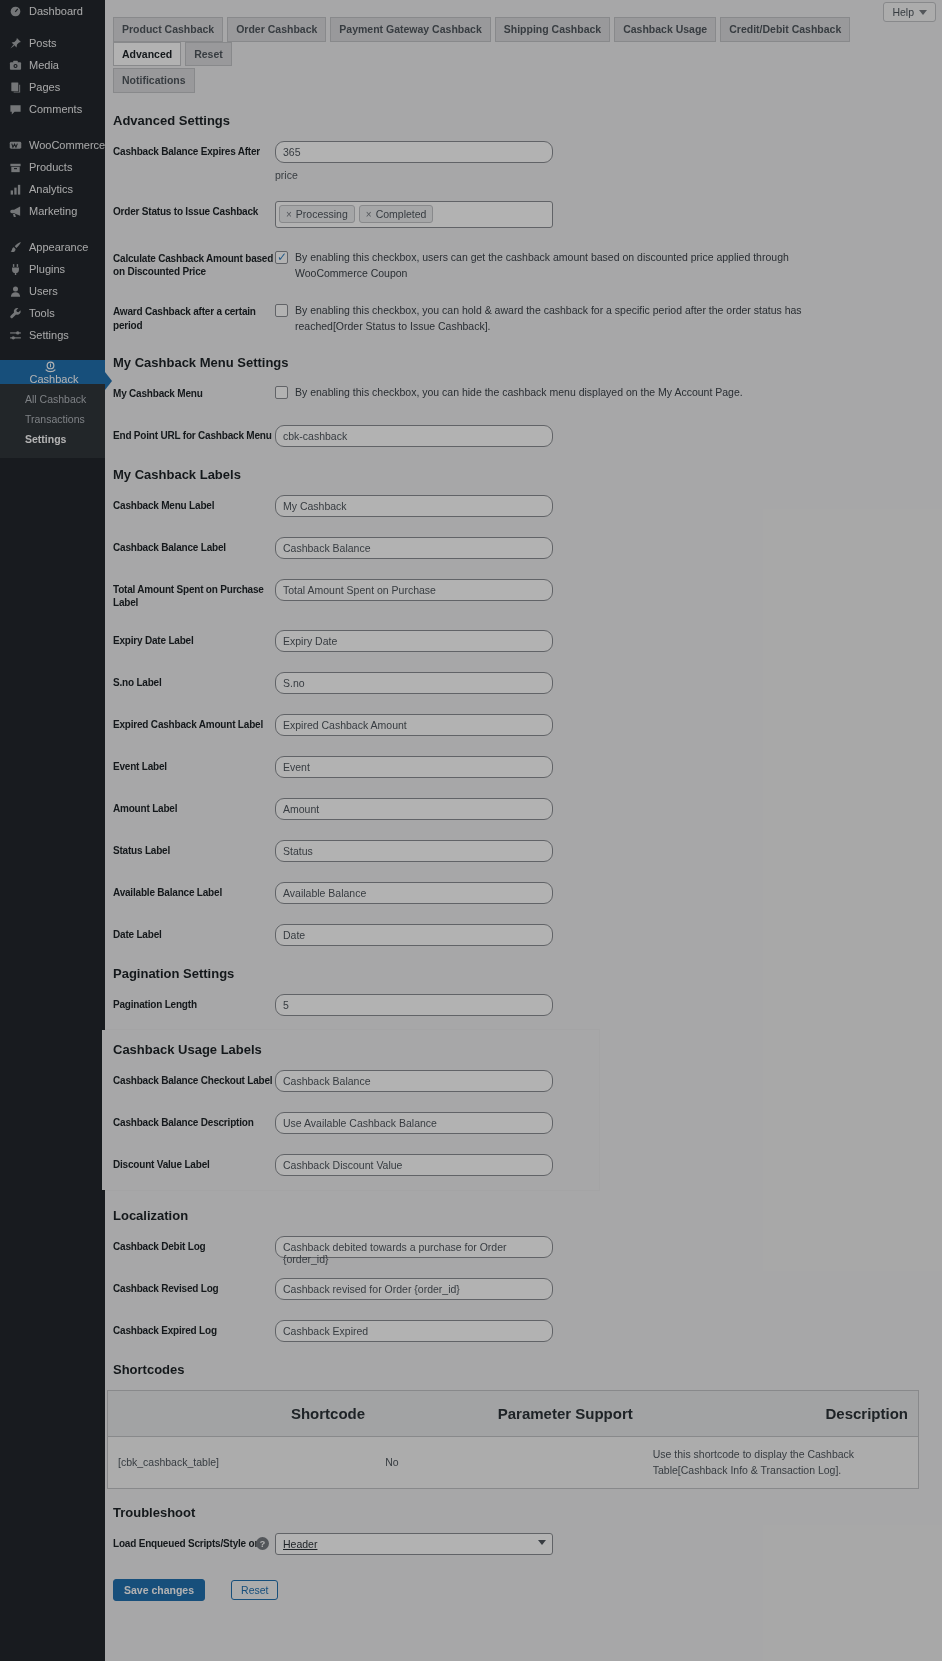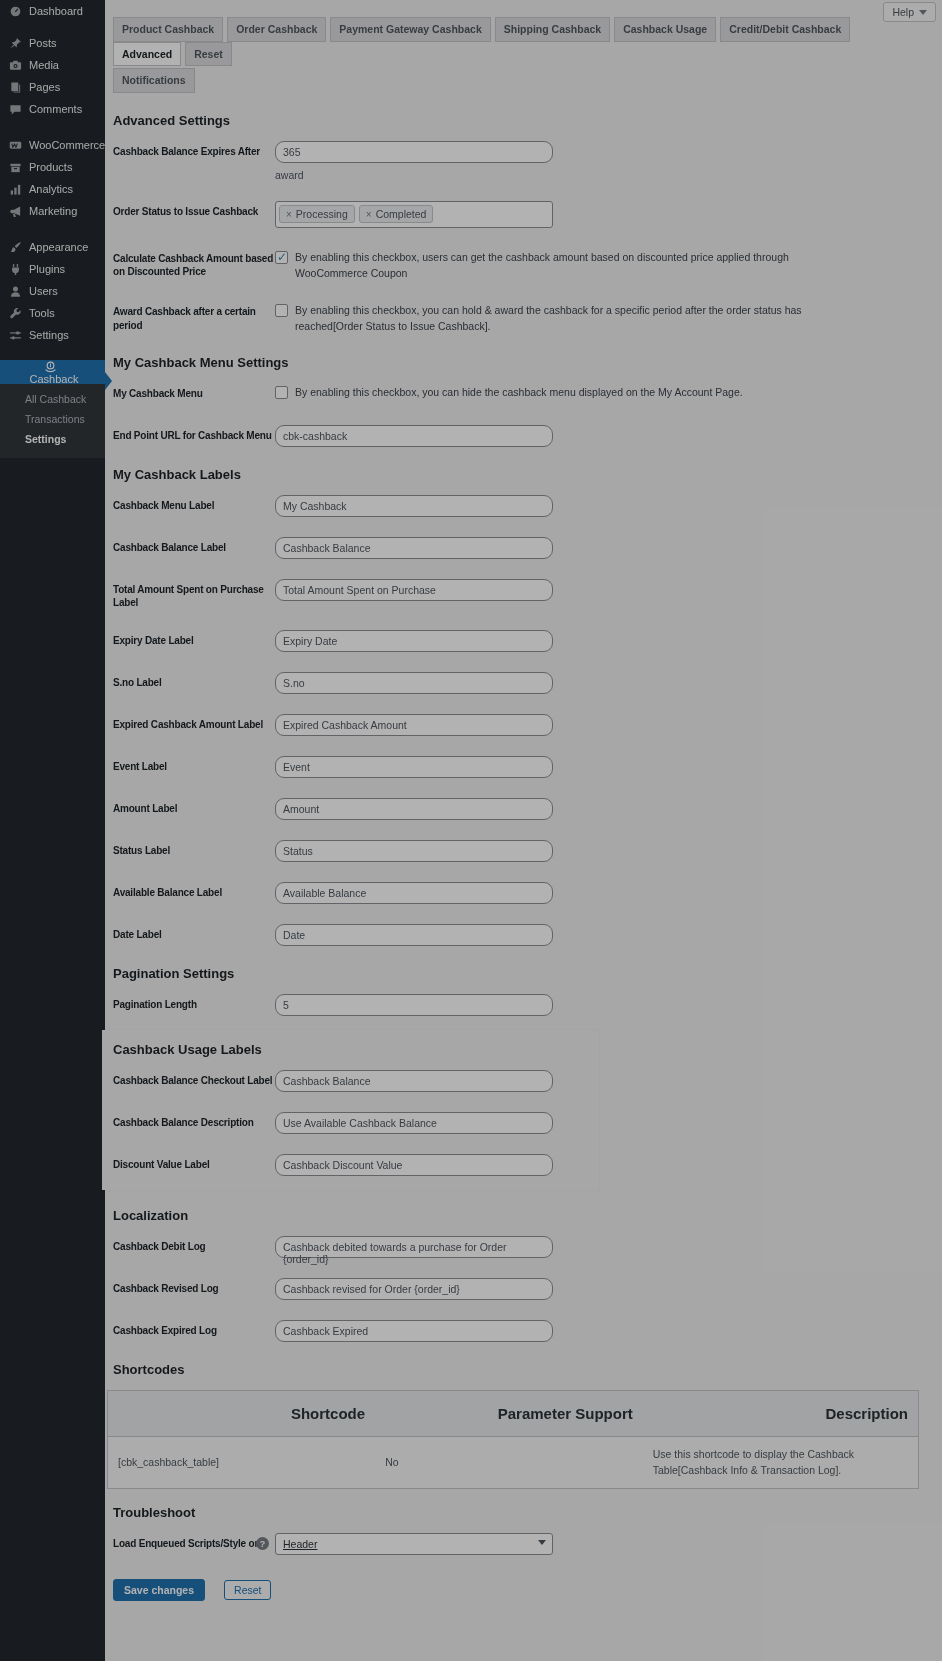--- a/index.html
+++ b/index.html
@@ -104,21 +104,21 @@
   .spotlight h2.sec-h { margin:0 0 12px; }
   .spotlight .row:last-child { margin-bottom:0; }
   
   table.sc-table { border-collapse:collapse; width:812px; margin:0 0 0 -6px; background:#f6f7f7; border:1px solid #c3c4c7; }
   table.sc-table th {
     text-align:right; font-size:15px; font-weight:bold; color:#2c3338;
     background:#e9eaeb; padding:14px 10px; border-bottom:1px solid #c3c4c7;
   }
   table.sc-table td { font-size:10.5px; color:#50575e; padding:10px; vertical-align:middle; line-height:1.5; }
   
-  #btn-row { margin-top:24px; display:flex; align-items:flex-start; gap:19px; }
+  #btn-row { margin-top:24px; display:flex; align-items:flex-start; gap:26px; }
   #save-btn {
     background:#2271b1; border:1px solid #2271b1; color:#fff; border-radius:3px;
     font-size:10.5px; font-weight:bold; padding:4px 10px; cursor:pointer;
   }
   #reset-btn {
     background:#f6f7f7; border:1px solid #2271b1; color:#2271b1; border-radius:3px;
     font-size:10.5px; padding:3px 9px; cursor:pointer; margin-top:1px;
   }
   
   #dim-overlay { position:absolute; inset:0; background:rgba(0,0,0,0.30); z-index:100; pointer-events:none; }
@@ -286,21 +286,21 @@
     <div class="tab-row" id="tab-row-2"><span class="nav-tab">Notifications</span></div>
   </div>
 
   <div id="form-area">
       <div class="section">
         <h2 class="sec-h first">Advanced Settings</h2>
         <div class="row">
           <div class="lbl">Cashback Balance Expires After</div>
           <div class="ctrl">
             <div class="tinput">365</div>
-            <div class="suffix">award</div>
+            <div class="suffix">price</div>
           </div>
         </div>
         <div class="row">
           <div class="lbl">Order Status to Issue Cashback</div>
           <div class="ctrl">
             <div class="msel">
               <span class="chip">
                 <span class="x">×</span>
                 <span>Processing</span>
               </span>

